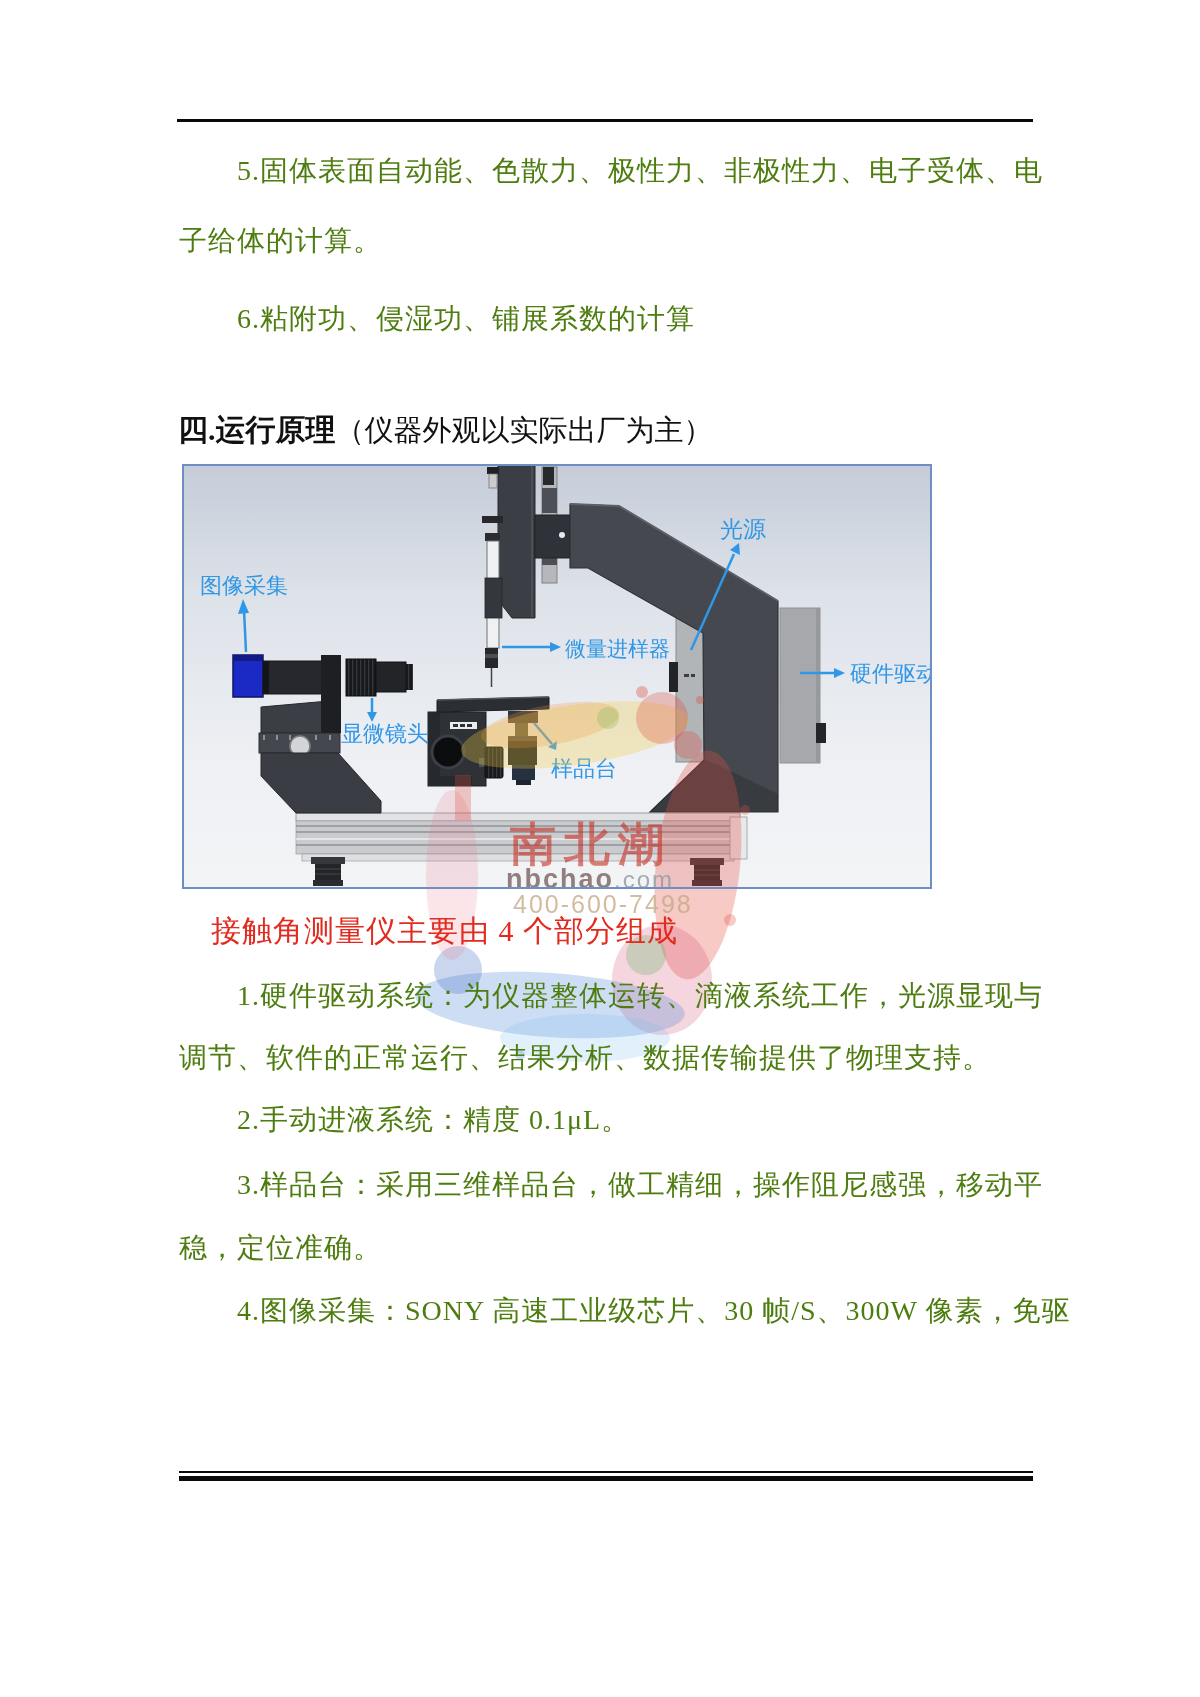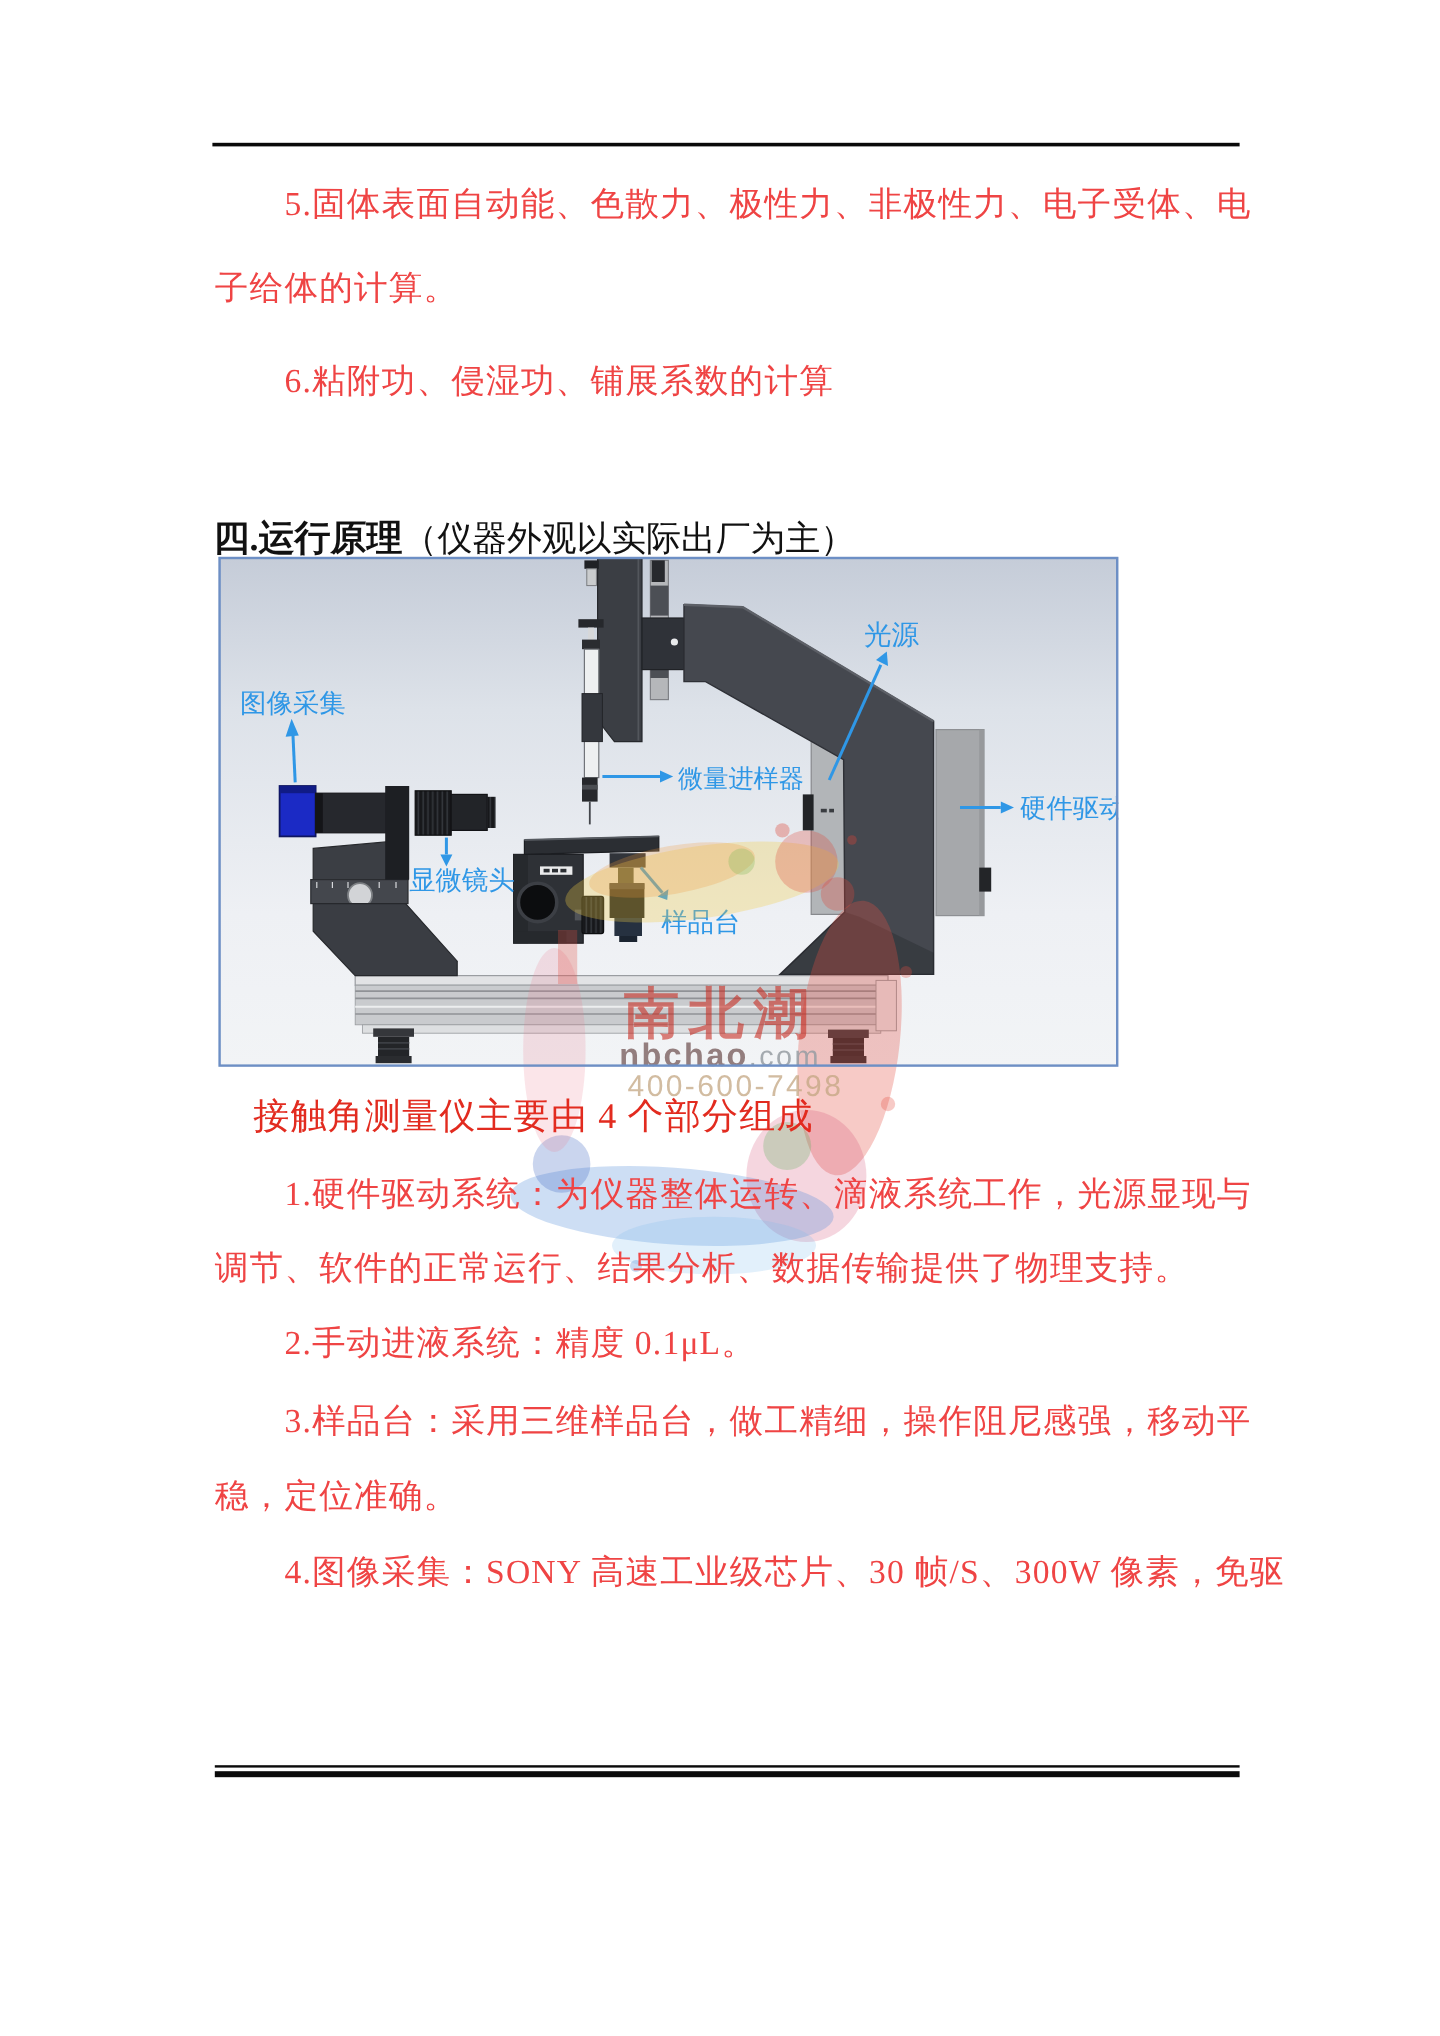--- a/index.html
+++ b/index.html
@@ -1,42 +1,42 @@
 <!DOCTYPE html>
 <html><head>
 <meta charset="utf-8">
 <style>
   html,body{margin:0;padding:0;background:#fff;}
   .page{position:relative;width:1200px;height:1697px;background:#ffffff;overflow:hidden;
         font-family:"Liberation Serif","DejaVu Serif",serif;}
   .rule{position:absolute;background:#0a0a0a;}
-  .tline{position:absolute;font-size:28px;line-height:34px;color:#ef4444;white-space:nowrap;letter-spacing:1px;}
+  .tline{position:absolute;font-size:28px;line-height:34px;color:#4d7c0f;white-space:nowrap;letter-spacing:1px;}
   .heading{position:absolute;font-size:29px;color:#111;white-space:nowrap;}
   .heading .hb{font-weight:bold;font-size:30px;}
   .red{color:#e22b1f;}
   .figure{position:absolute;left:182px;top:464px;width:750px;height:425px;z-index:1;}
   .figure svg{display:block;}
   .figure-border{position:absolute;left:182px;top:464px;width:750px;height:425px;border:2px solid #6d8fc5;
         box-sizing:border-box;z-index:3;pointer-events:none;}
-  .watermark{position:absolute;left:410px;top:670px;width:400px;height:410px;z-index:2;pointer-events:none;}
+  .watermark{position:absolute;left:400px;top:670px;width:400px;height:410px;z-index:2;pointer-events:none;}
   .txt{z-index:4;}
   .lbl{font-family:"Liberation Sans","DejaVu Sans",sans-serif;fill:#2f97e6;}
 </style>
 </head>
 <body>
 
 <div class="page">
 
   <div class="rule" style="left:177px;top:119px;width:856px;height:3px;"></div>
 
   <div class="tline txt" style="left:237px;top:154px;">5.固体表面自动能、色散力、极性力、非极性力、电子受体、电</div>
   <div class="tline txt" style="left:179px;top:224px;">子给体的计算。</div>
   <div class="tline txt" style="left:237px;top:282px;margin-top:20px;">6.粘附功、侵湿功、铺展系数的计算</div>
 
-  <div class="heading txt" style="left:178px;top:428px;">
+  <div class="heading txt" style="left:178px;top:410px;">
     <span class="hb">四.运行原理</span><span>（仪器外观以实际出厂为主）</span>
   </div>
 
   <div class="figure">
     <svg width="750" height="425" viewBox="0 0 750 425" xmlns="http://www.w3.org/2000/svg">
       <defs>
         <linearGradient id="bg" x1="0" y1="0" x2="0" y2="1">
           <stop offset="0" stop-color="#c5ccd8"></stop>
           <stop offset="0.3" stop-color="#dde2e9"></stop>
           <stop offset="0.7" stop-color="#eef0f4"></stop>

